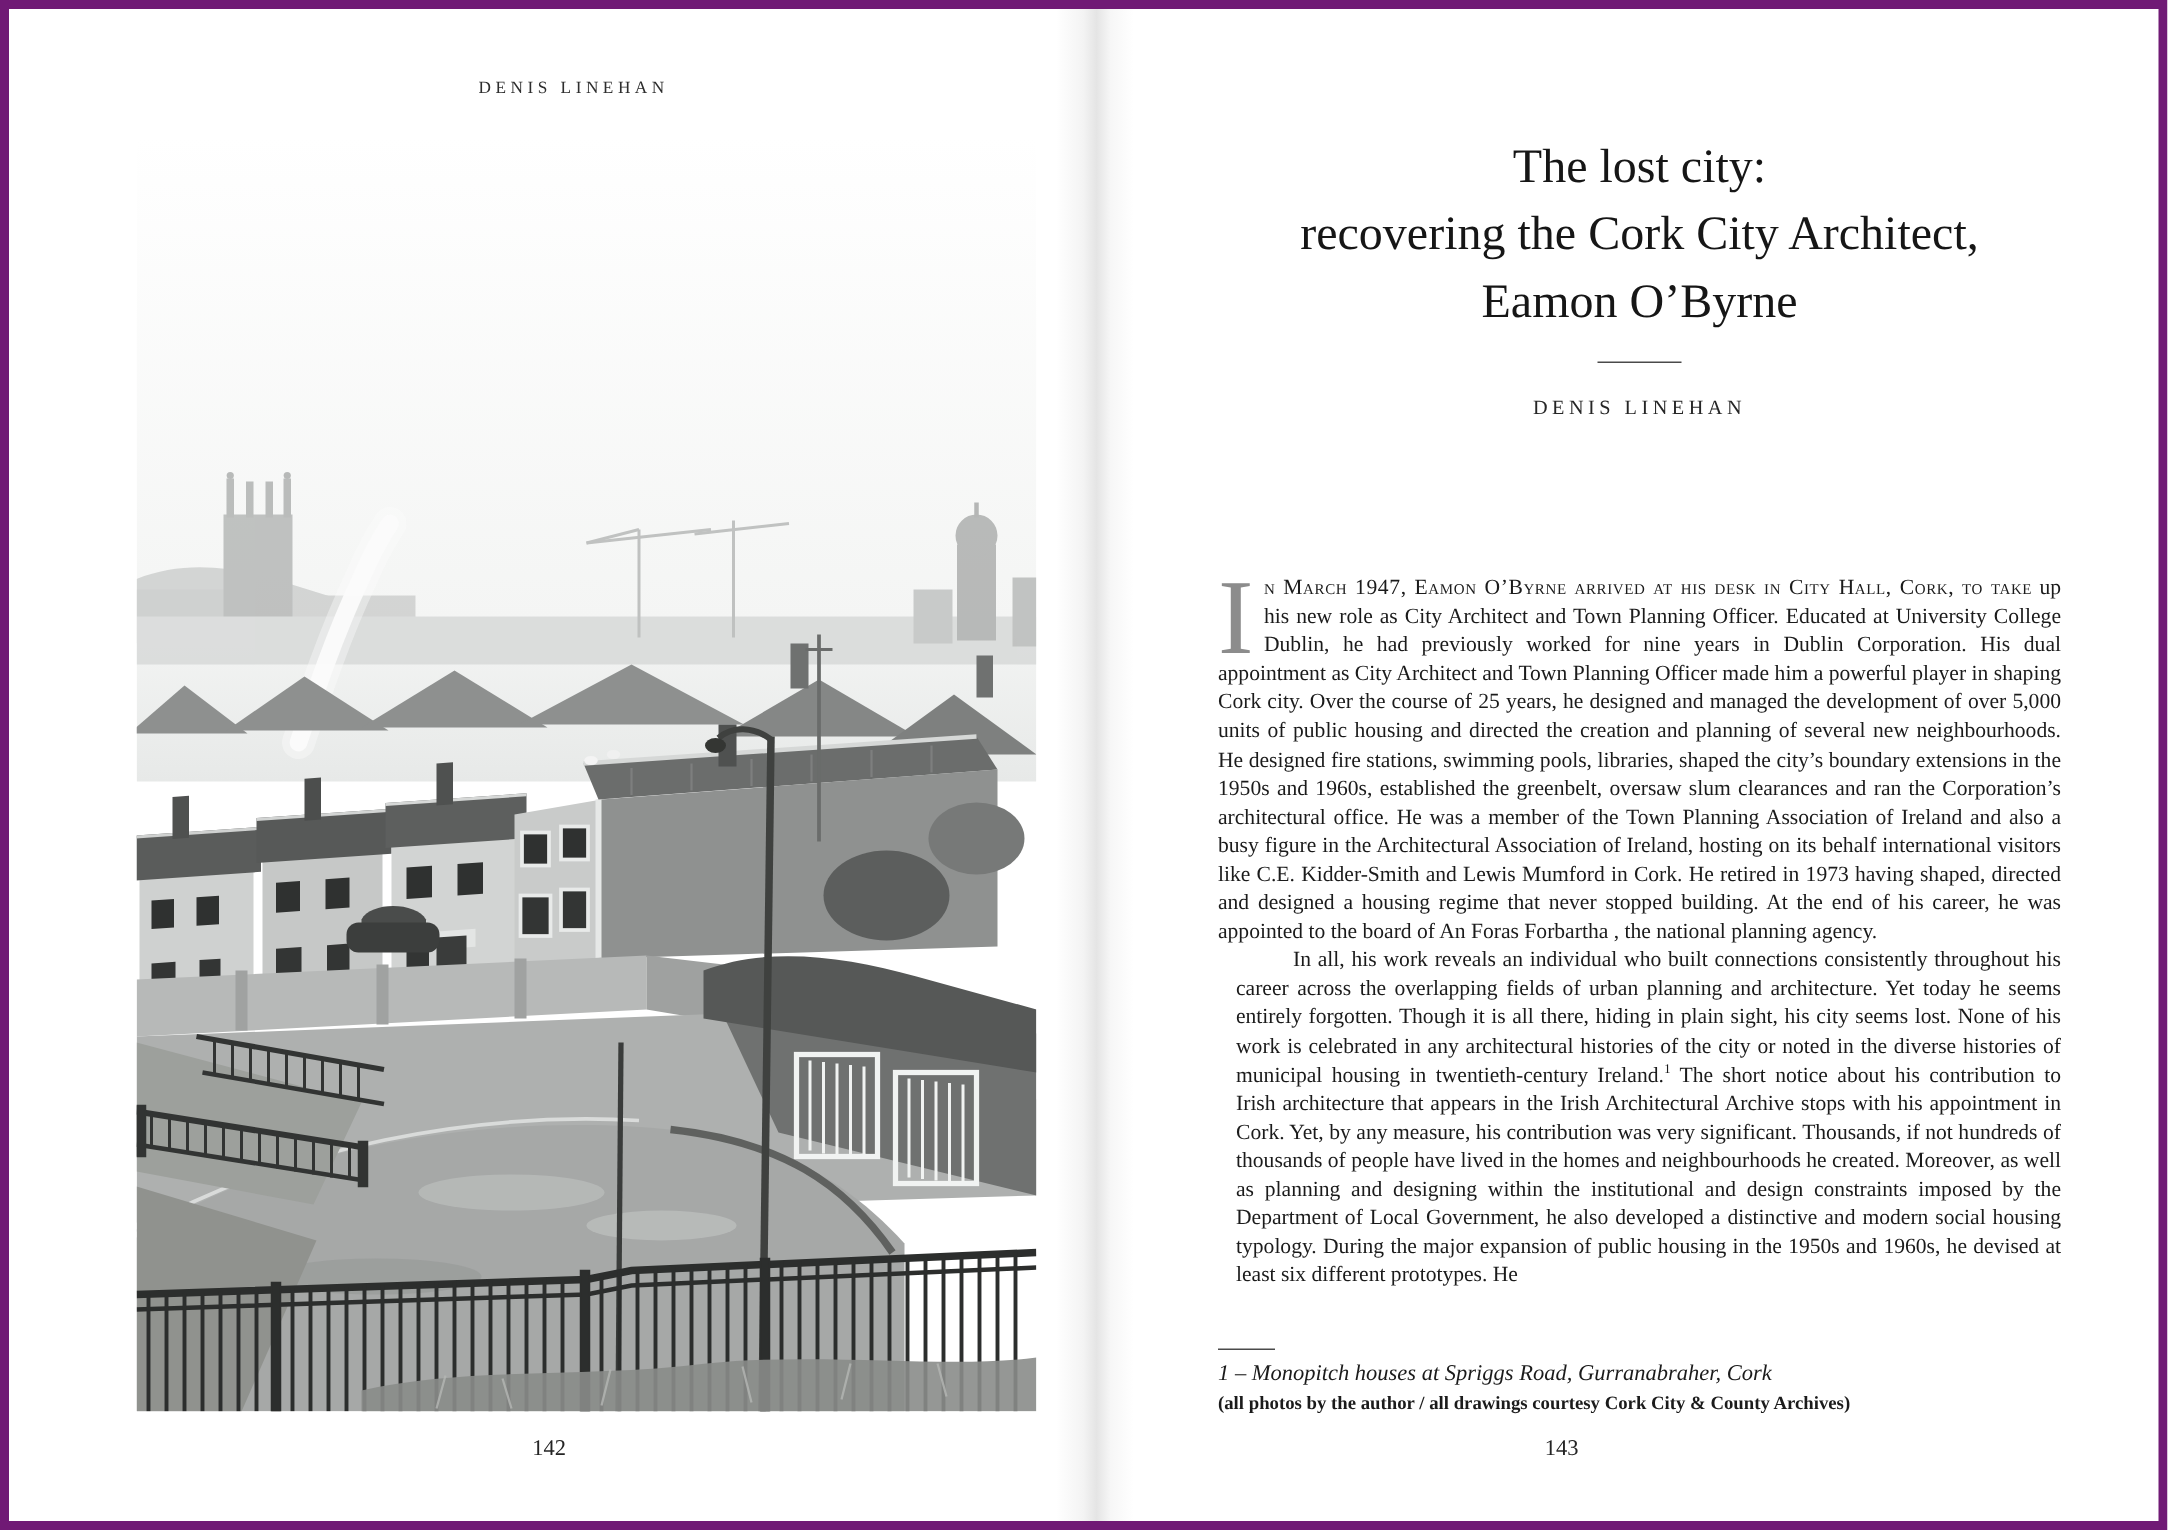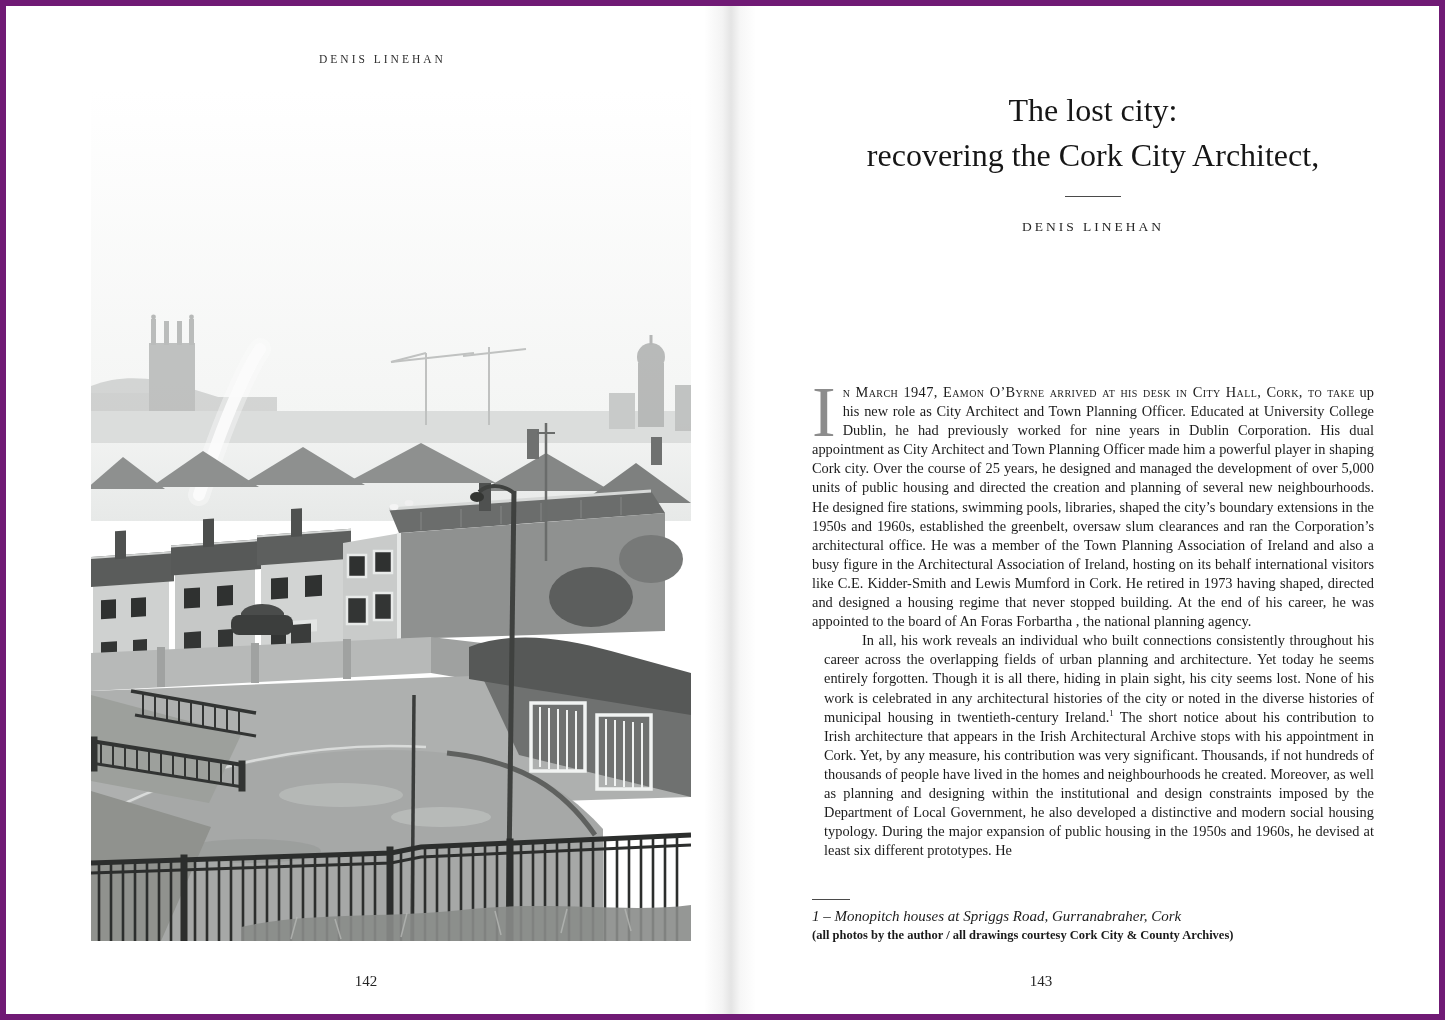--- a/index.html
+++ b/index.html
@@ -25,21 +25,20 @@
     font-family:"Liberation Serif", serif;
   }
   .photo{
     position:absolute;left:85px;top:85px;width:600px;height:850px;
     overflow:hidden;
   }
   .photo svg{display:block;width:600px;height:850px;}
   .folio{
     position:absolute;font-size:15px;color:#242424;text-align:center;
     font-family:"Liberation Serif", serif;
-    margin-top:15px;
   }
   .folio-left{left:285px;top:952px;width:150px;}
   .folio-right{left:960px;top:952px;width:150px;}
   
   .title-block{
     position:absolute;left:806px;top:82px;width:562px;text-align:center;
   }
   .title-line{
     font-size:32px;line-height:45px;color:#161616;
     font-family:"Liberation Serif", serif;font-weight:400;
@@ -260,20 +259,21 @@
       </svg>
     </figure>
 
     <div class="folio folio-left">142</div>
   </div>
 
   <div>
     <div class="title-block">
       <div class="title-line">The lost city:</div>
       <div class="title-line">recovering the Cork City Architect,</div>
+      <div class="title-line">Eamon O’Byrne</div>
       <div class="title-rule"></div>
       <div class="author">DENIS LINEHAN</div>
     </div>
 
     <div class="body-text">
       <p>
         <span class="dropcap">I</span><span class="smallcaps">n March 1947, Eamon O’Byrne arrived at his desk in City Hall, Cork, to take</span><span> up his new role as City Architect and Town Planning Officer. Educated at University College Dublin, he had previously worked for nine years in Dublin Corporation. His dual appointment as City Architect and Town Planning Officer made him a powerful player in shaping Cork city. Over the course of 25 years, he designed and managed the development of over 5,000 units of public housing and directed the creation and planning of several new neighbourhoods. He designed fire stations, swimming pools, libraries, shaped the city’s boundary extensions in the 1950s and 1960s, established the greenbelt, oversaw slum clearances and ran the Corporation’s architectural office. He was a member of the Town Planning Association of Ireland and also a busy figure in the Architectural Association of Ireland, hosting on its behalf international visitors like C.E. Kidder-Smith and Lewis Mumford in Cork. He retired in 1973 having shaped, directed and designed a housing regime that never stopped building. At the end of his career, he was appointed to the board of An Foras Forbartha , the national planning agency.</span>
       </p>
       <p class="para2">
         <span>In all, his work reveals an individual who built connections consistently throughout his career across the overlapping fields of urban planning and architecture. Yet today he seems entirely forgotten. Though it is all there, hiding in plain sight, his city seems lost. None of his work is celebrated in any architectural histories of the city or noted in the diverse histories of municipal housing in twentieth-century Ireland.</span><span class="fnref">1</span><span> The short notice about his contribution to Irish architecture that appears in the Irish Architectural Archive stops with his appointment in Cork. Yet, by any measure, his contribution was very significant. Thousands, if not hundreds of thousands of people have lived in the homes and neighbourhoods he created. Moreover, as well as planning and designing within the institutional and design constraints imposed by the Department of Local Government, he also developed a distinctive and modern social housing typology. During the major expansion of public housing in the 1950s and 1960s, he devised at least six different prototypes. He</span>

